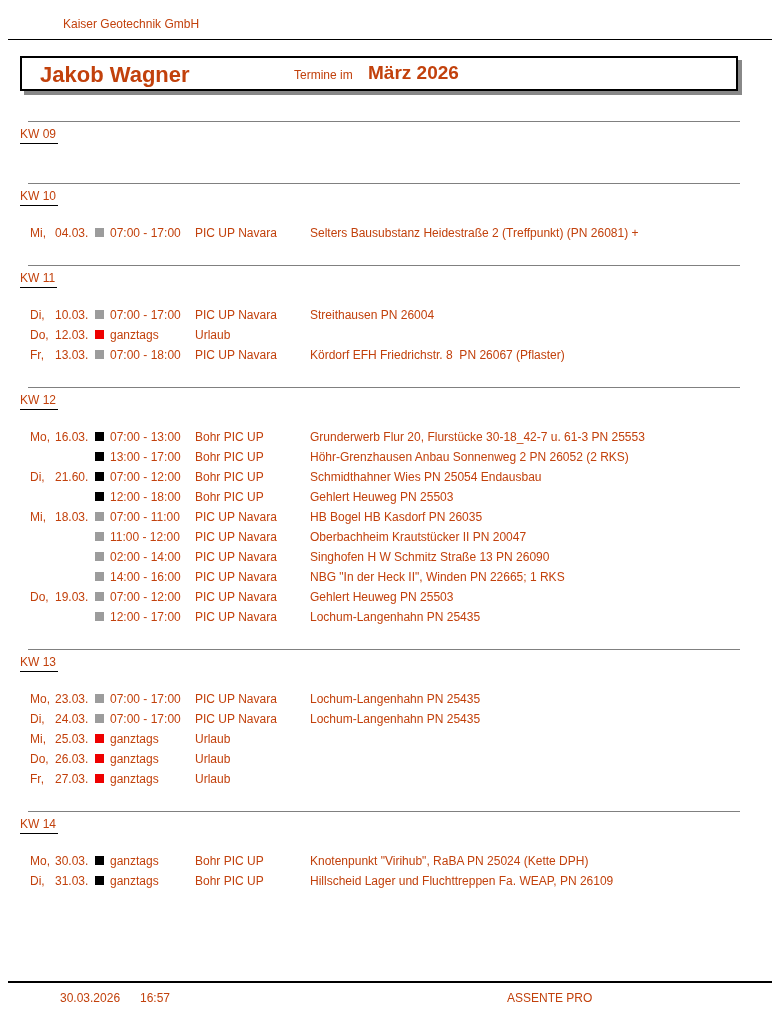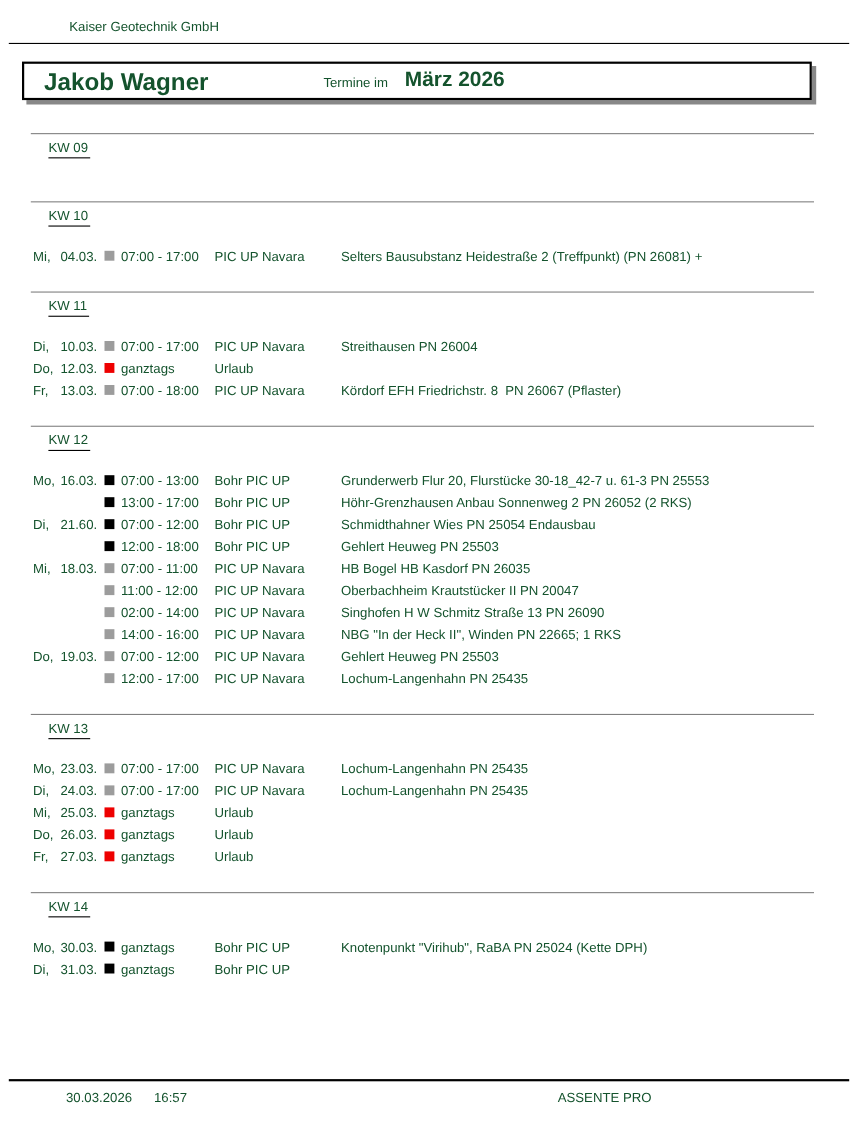--- a/index.html
+++ b/index.html
@@ -1,36 +1,36 @@
 <!DOCTYPE html>
 <html><head>
 <meta charset="utf-8">
 <style>
   html,body { margin:0; padding:0; background:#fff; }
   .page {
     position:relative; width:780px; height:1023px; background:#ffffff;
-    font-family:"Liberation Sans", sans-serif; font-size:12px; color:#14532d;
+    font-family:"Liberation Sans", sans-serif; font-size:12px; color:#c2410c;
     overflow:hidden;
   }
   .company { position:absolute; left:63px; top:17px; font-size:12px; }
   .top-rule { position:absolute; left:8px; top:39px; width:764px; border-top:1px solid #000; }
 
   .title-box {
     position:absolute; left:20px; top:56px; width:714px; height:31px;
     border:2px solid #000; background:#fff; box-shadow:4px 4px 0 #888;
   }
   .person   { position:absolute; left:18px;  top:4px;  font-size:22px; font-weight:bold; white-space:nowrap; }
   .subtitle { position:absolute; left:272px; top:10px; font-size:12px; white-space:nowrap; }
   .month    { position:absolute; left:346px; top:4px;  font-size:19px; font-weight:bold; white-space:nowrap;text-align:right; }
 
   .sections { position:absolute; left:0; top:121px; width:780px; }
   .section  { padding-bottom:22px; }
   .section-rule { margin-left:28px; width:712px; border-top:1px solid #808080; height:0; }
   .week-label {
-    display:inline-block; margin-left:44px; margin-top:5px;
+    display:inline-block; margin-left:20px; margin-top:5px;
     padding:0 2px 2px 0; border-bottom:1px solid #000; font-size:12px;
   }
   .rows { padding-top:17px; }
   .row  { position:relative; height:20px; line-height:20px;padding-left:10px; }
   .c-day  { position:absolute; left:30px;  white-space:nowrap; }
   .c-date { position:absolute; left:55px;  white-space:nowrap; }
   .marker { position:absolute; left:95px; top:5px; width:9px; height:9px; }
   .c-time { position:absolute; left:110px; white-space:nowrap; }
   .c-type { position:absolute; left:195px; white-space:nowrap; }
   .c-desc { position:absolute; left:310px; white-space:pre; }
@@ -225,20 +225,21 @@
             <span class="c-time">ganztags</span>
             <span class="c-type">Bohr PIC UP</span>
             <span class="c-desc">Knotenpunkt "Virihub", RaBA PN 25024 (Kette DPH)</span>
           </div>
           <div class="row">
             <span class="c-day">Di,</span>
             <span class="c-date">31.03.</span>
             <span class="marker" style="background: rgb(0, 0, 0);"></span>
             <span class="c-time">ganztags</span>
             <span class="c-type">Bohr PIC UP</span>
+            <span class="c-desc">Hillscheid Lager und Fluchttreppen Fa. WEAP, PN 26109</span>
           </div>
         </div></div>
     </div>
 
   <div class="footer-rule"></div>
   <div class="footer">
     <span class="f-date">30.03.2026</span>
     <span class="f-time">16:57</span>
     <span class="f-app">ASSENTE PRO</span>
   </div>

